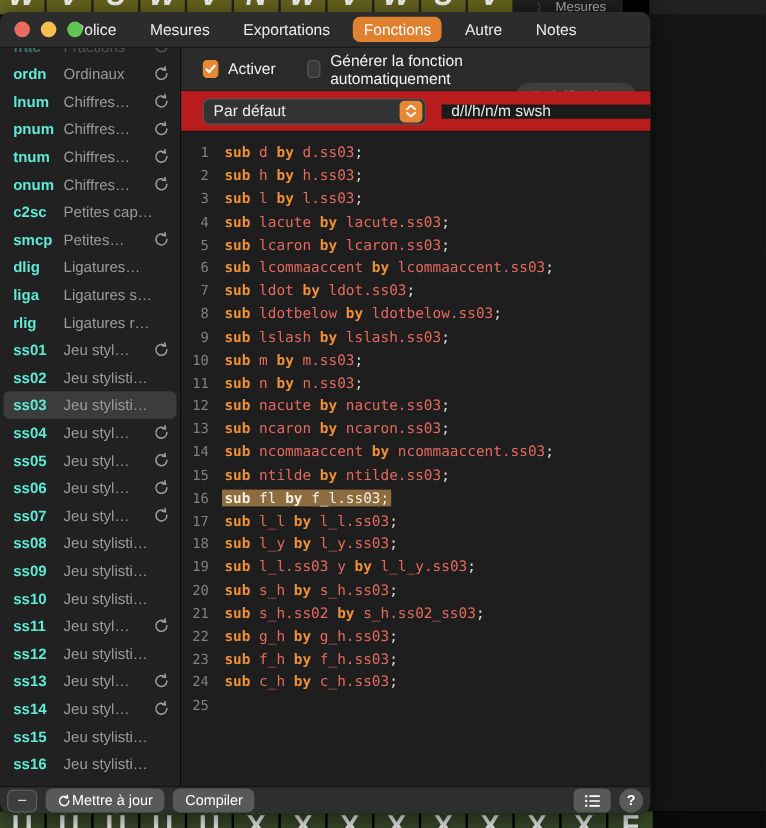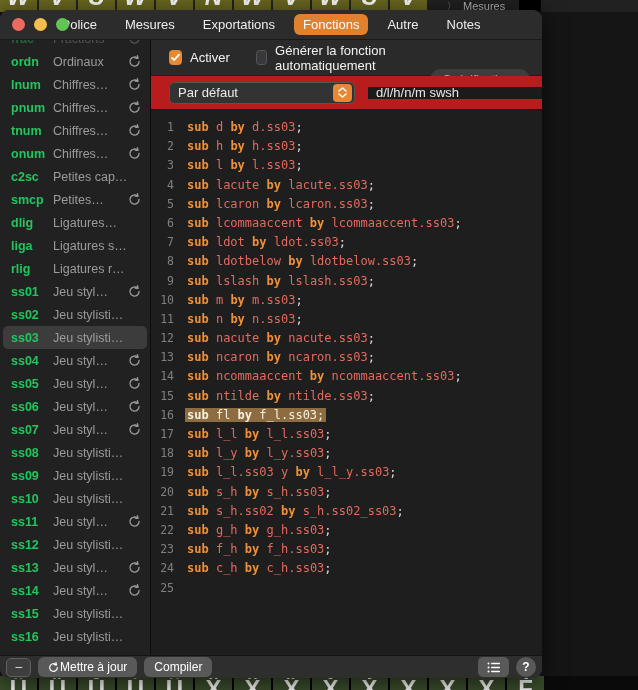--- a/index.html
+++ b/index.html
@@ -52,21 +52,21 @@
   .tabs{display:flex;align-items:center;gap:10px;}
   .tab{color:#ededed;font-size:13px;padding:3px 9px;border-radius:6px;white-space:nowrap;}
   .tab.active{background:var(--tab-active-bg);color:#fff;}
   
   .content{flex:1;display:flex;min-height:0;}
   .sidebar{width:151px;flex:0 0 151px;background:#212121;border-right:1px solid #0c0c0c;overflow:hidden;padding-top:0;}
   .side-list{margin-top:-13px;}
   .side-row{height:23px;display:flex;align-items:center;padding:0 5px 0 8px;border-radius:5px;margin:0 3px;}
   .side-row.selected{background:#3c3c3c;}
   .side-row.partial{opacity:.4;}
-  .side-tag{width:42px;flex:0 0 42px;color:#22c55e;font-weight:bold;font-size:12.5px;}
+  .side-tag{width:42px;flex:0 0 42px;color:#5eead4;font-weight:bold;font-size:12.5px;}
   .side-label{flex:1;color:#9b9b9b;font-size:12.5px;white-space:nowrap;overflow:hidden;}
   .side-refresh{width:15px;flex:0 0 15px;display:flex;align-items:center;justify-content:center;}
   
   .main{flex:1;display:flex;flex-direction:column;min-width:0;}
   .hdr-row1{height:36px;flex:0 0 36px;background:#2a2a2a;border-bottom:1px solid #1e1e1e;display:flex;align-items:center;padding:0 12px 0 18px;}
   .checkbox{width:15px;height:15px;border-radius:3.5px;background:#39393b;border:1px solid #57575a;display:flex;align-items:center;justify-content:center;}
   .checkbox.checked{background:var(--accent-orange);border-color:var(--accent-orange);}
   .cb-label{color:#f2f2f2;font-size:13px;margin-left:8px;}
   .auto-group{margin-left:26px;display:flex;align-items:center;}
   .spacer{flex:1;}

